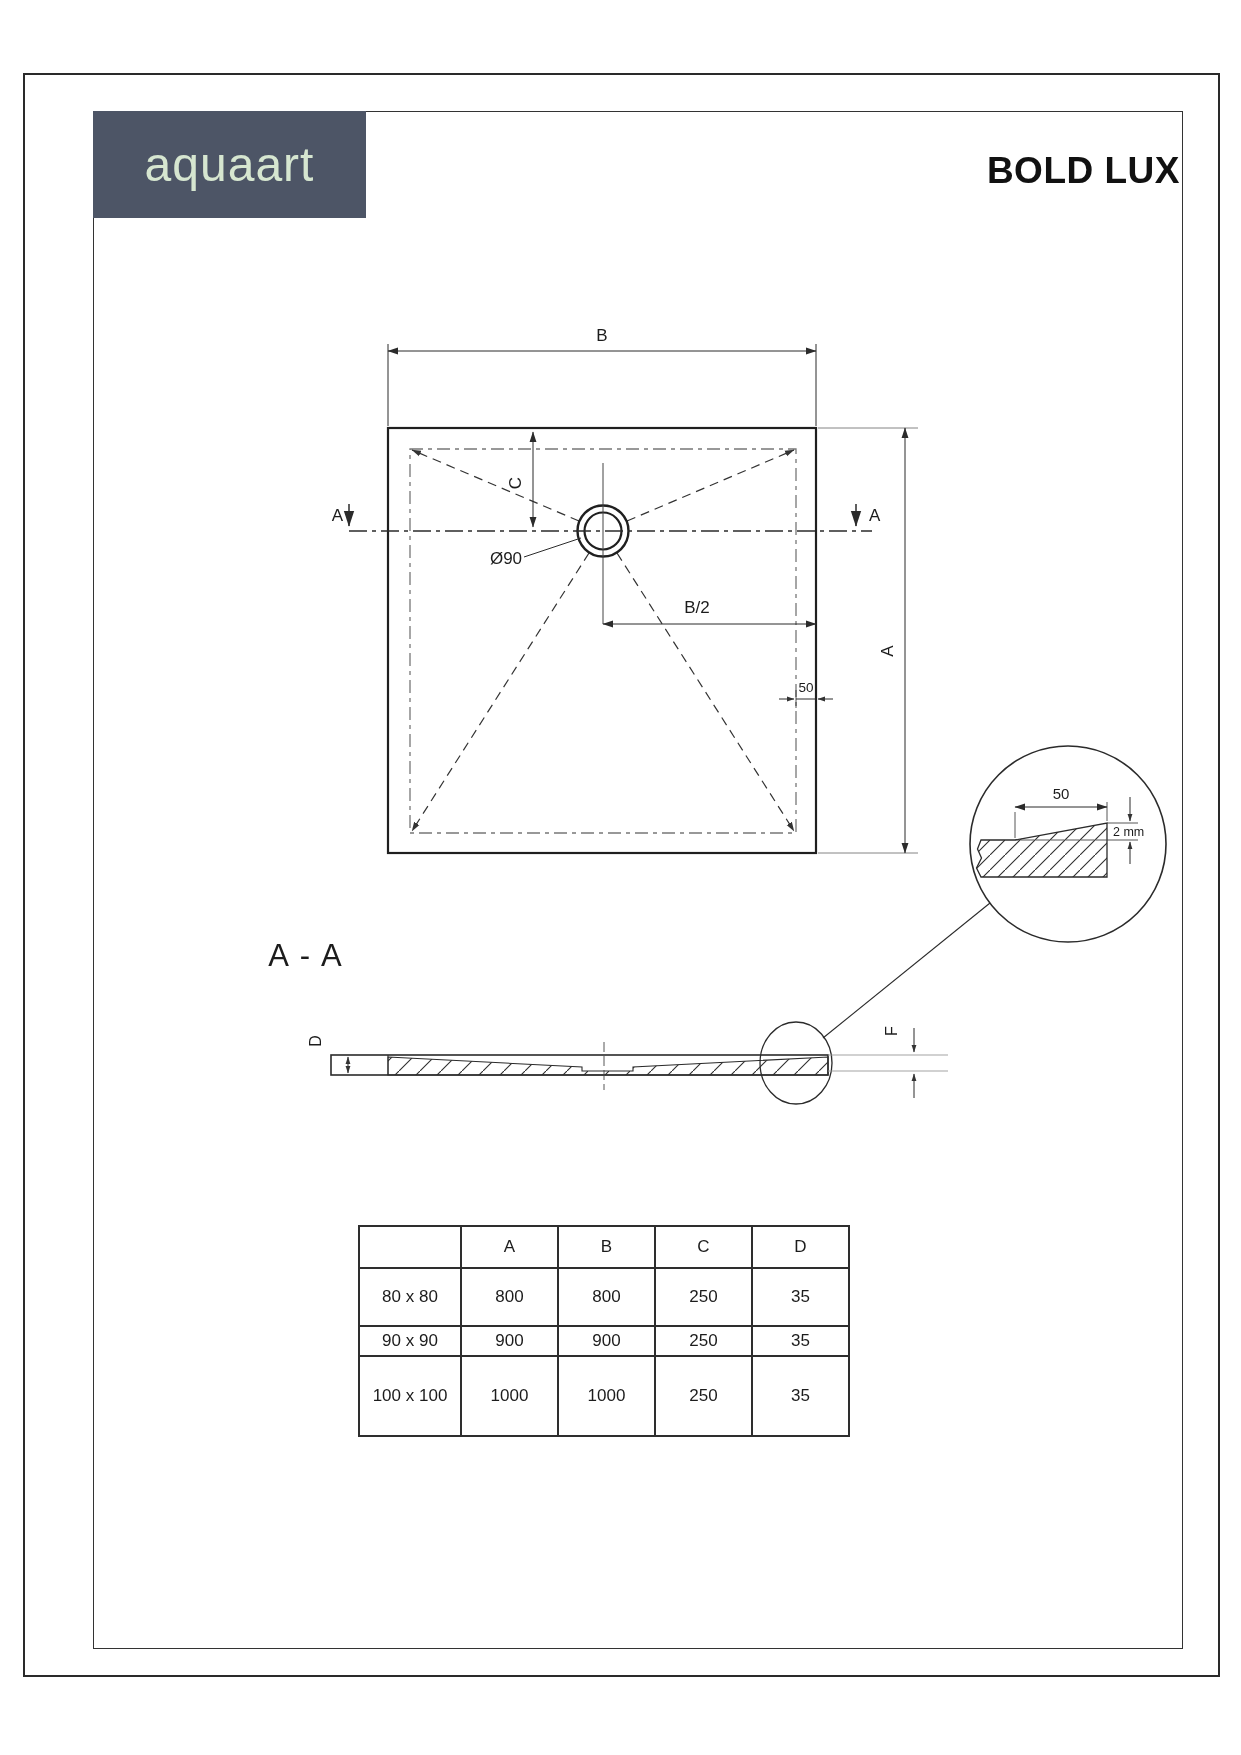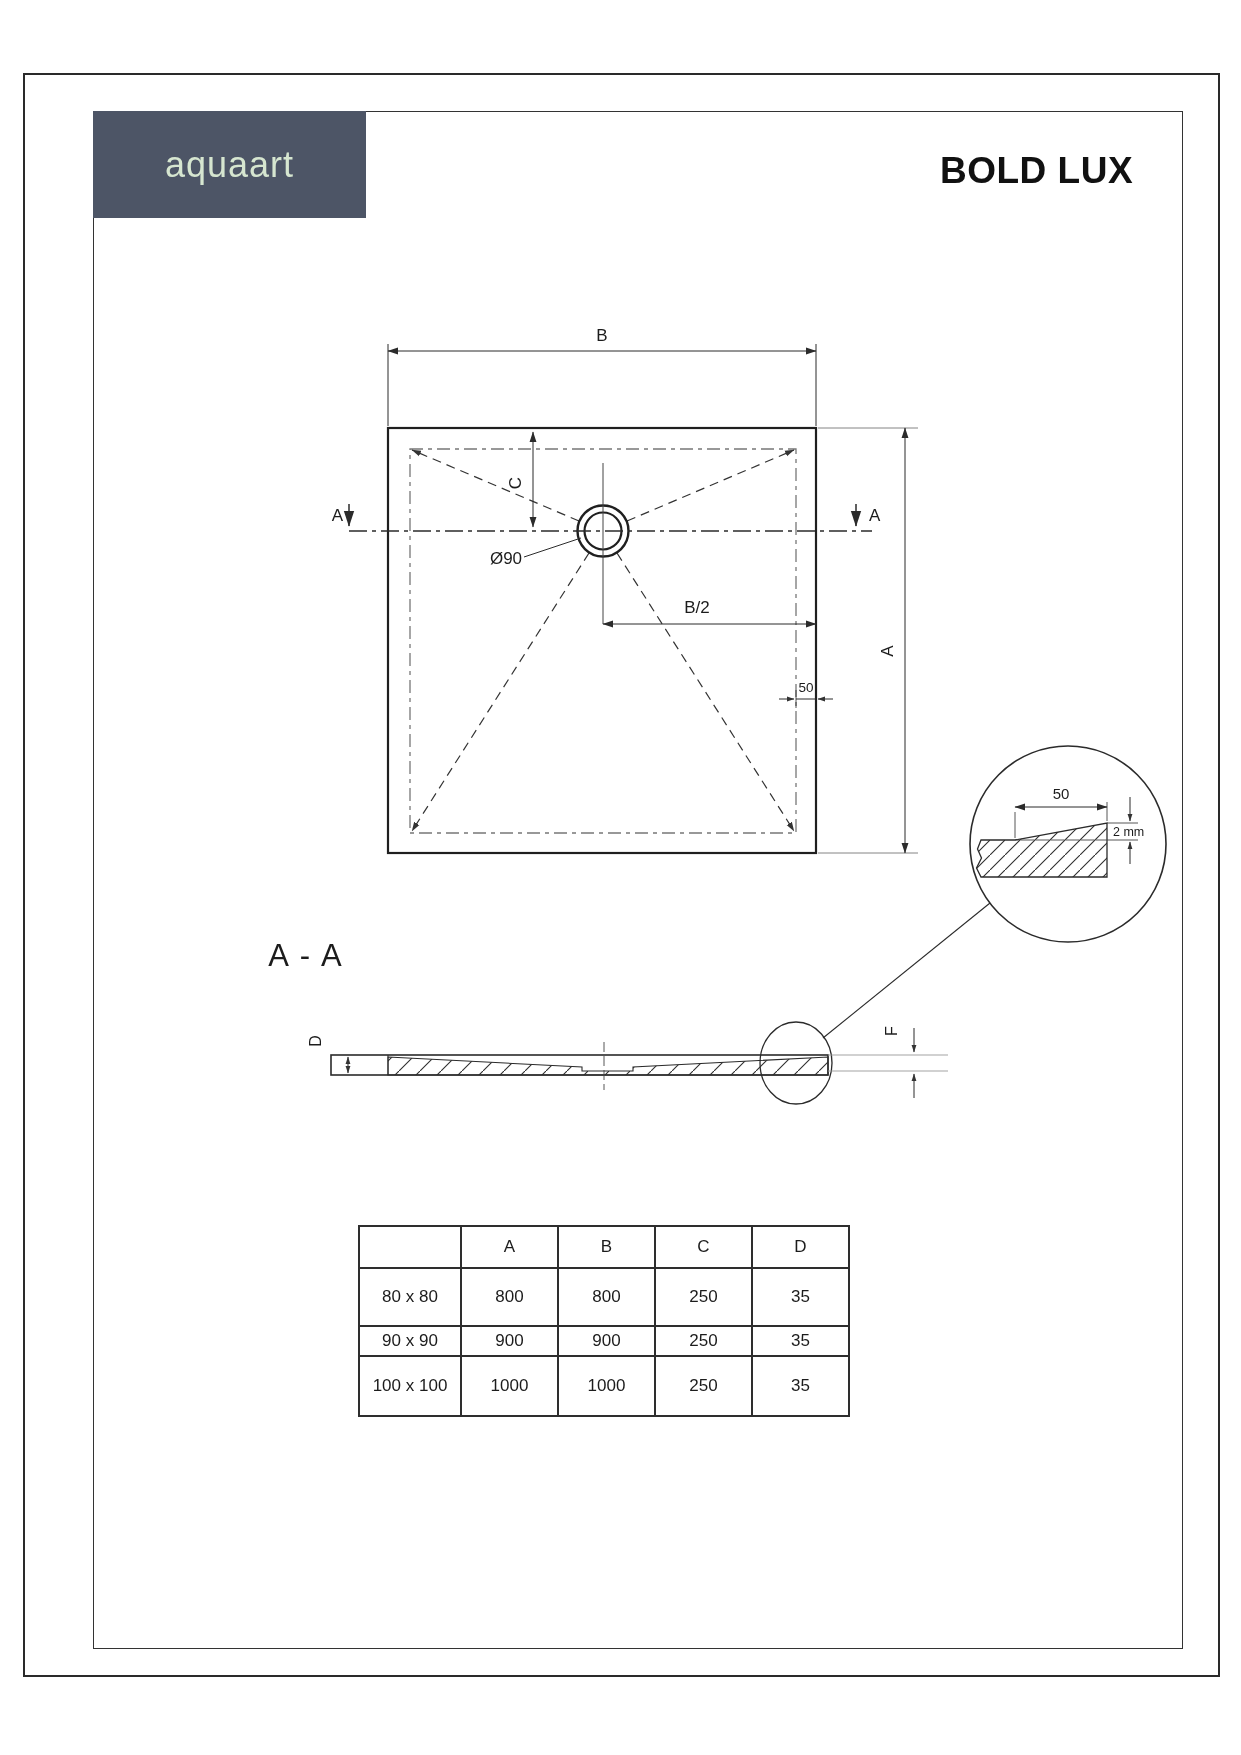--- a/index.html
+++ b/index.html
@@ -4,35 +4,35 @@
 <style>
   html,body{margin:0;padding:0;background:#ffffff;}
   .sheet{position:relative;width:1241px;height:1755px;background:#fff;overflow:hidden;
          font-family:"Liberation Sans",sans-serif;color:#1c1c1c;}
   .outer-border{position:absolute;left:23px;top:73px;width:1197px;height:1604px;
                 border:2px solid #2a2a2a;box-sizing:border-box;}
   .inner-frame{position:absolute;left:93px;top:111px;width:1090px;height:1538px;
                border:1px solid #333;box-sizing:border-box;}
   .logo-box{position:absolute;left:93px;top:111px;width:273px;height:107px;
             display:flex;align-items:center;justify-content:center;}
-  .logo-text{font-size:36px;letter-spacing:1px;font-weight:400;}
-  .product-title{position:absolute;left:940px;top:150px;width:240px;text-align:left;
+  .logo-text{font-size:48px;letter-spacing:1px;font-weight:400;}
+  .product-title{position:absolute;left:940px;top:150px;width:240px;text-align:right;
                  font-size:37px;font-weight:700;color:#111;letter-spacing:0.5px;}
   svg.drawing{position:absolute;left:0;top:0;width:1241px;height:1755px;}
   svg text{font-family:"Liberation Sans",sans-serif;fill:#1c1c1c;}
   .dim-table{position:absolute;left:358px;top:1225px;border-collapse:collapse;
              table-layout:fixed;font-size:17px;color:#1c1c1c;}
   .dim-table td,.dim-table th{border:2px solid #2e2e2e;text-align:center;vertical-align:middle;
              font-weight:400;padding:0;}
   .dim-table col.c0{width:102px}
   .dim-table col.cn{width:97px}
   .dim-table tr.hdr{height:42px}
   .dim-table tr.r1{height:58px}
   .dim-table tr.r2{height:30px}
-  .dim-table tr.r3{height:60px}
+  .dim-table tr.r3{height:80px}
 </style>
 </head>
 <body>
 
 <div class="sheet">
 
   <div class="outer-border"></div>
   <div class="inner-frame"></div>
 
   <div class="logo-box" style="background:#4d5566;">

